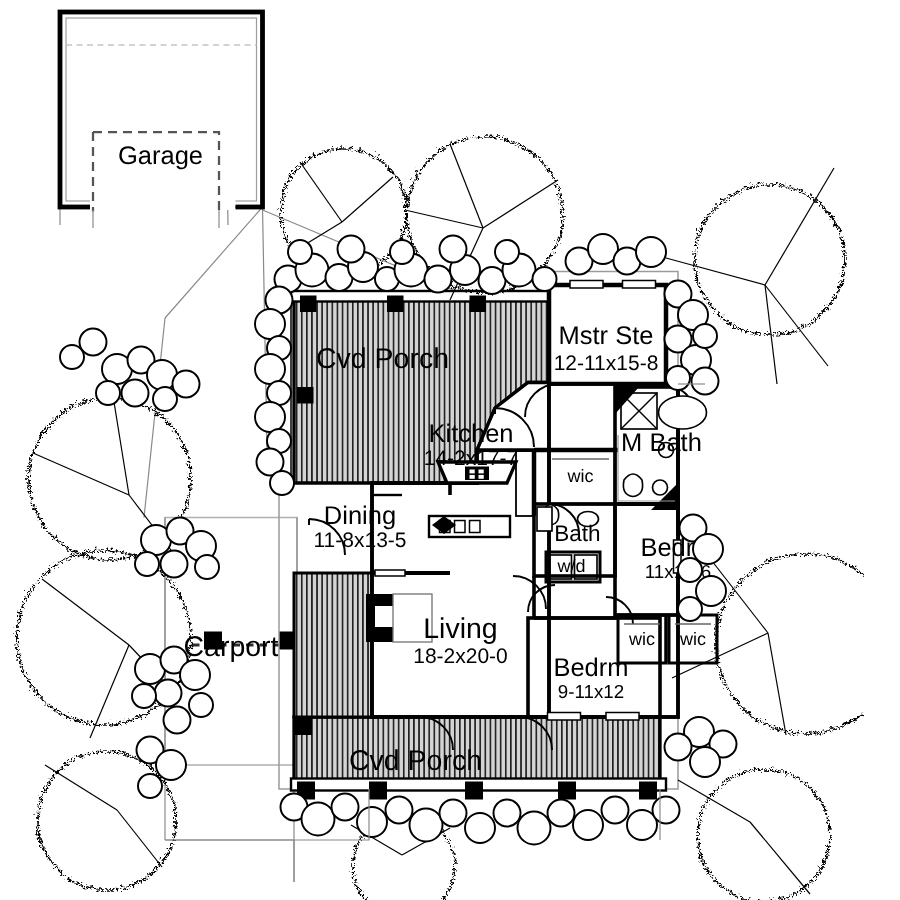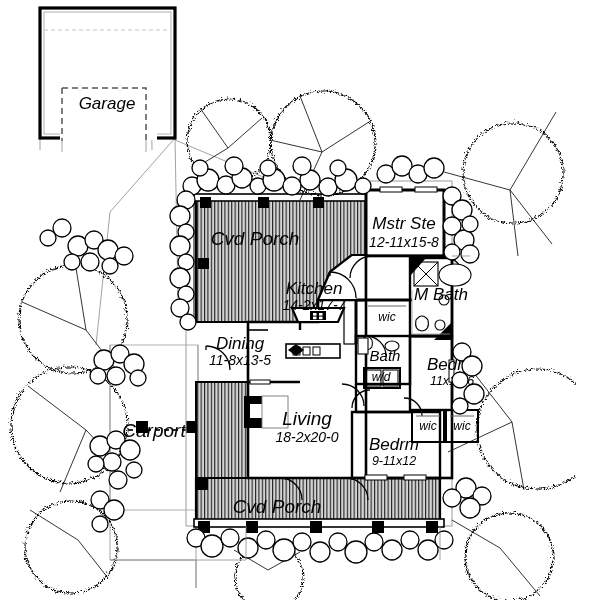--- a/index.html
+++ b/index.html
@@ -9,21 +9,20 @@
   }
   body {
     font-family: "Liberation Sans", sans-serif;
   }
   #plan-root {
     position: relative;
     width: 576px;
     height: 600px;
     background: #ffffff;
     overflow: hidden;
-    font-style: italic;
   }
   #plan-svg {
     position: absolute;
     left: 0;
     top: 0;
     width: 600px;
     height: 600px;
     display: block;
   }
   .room-label {

